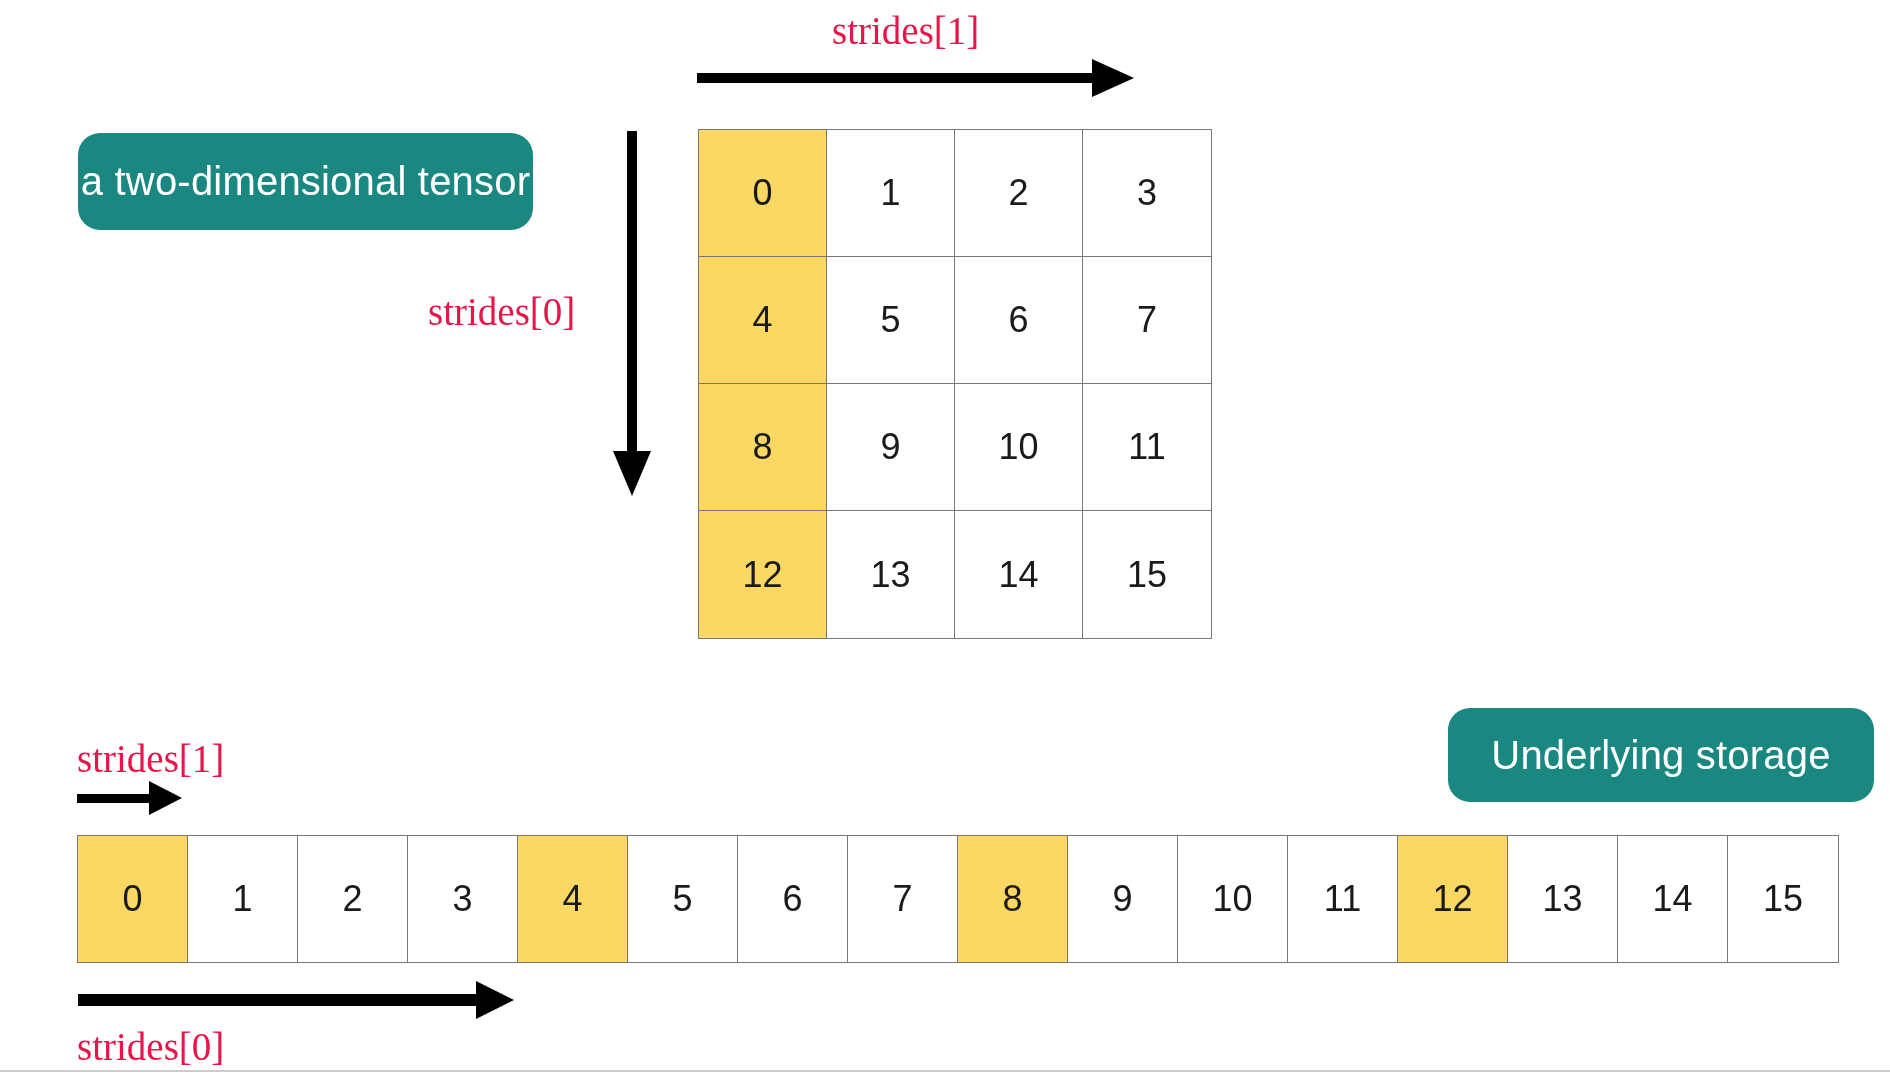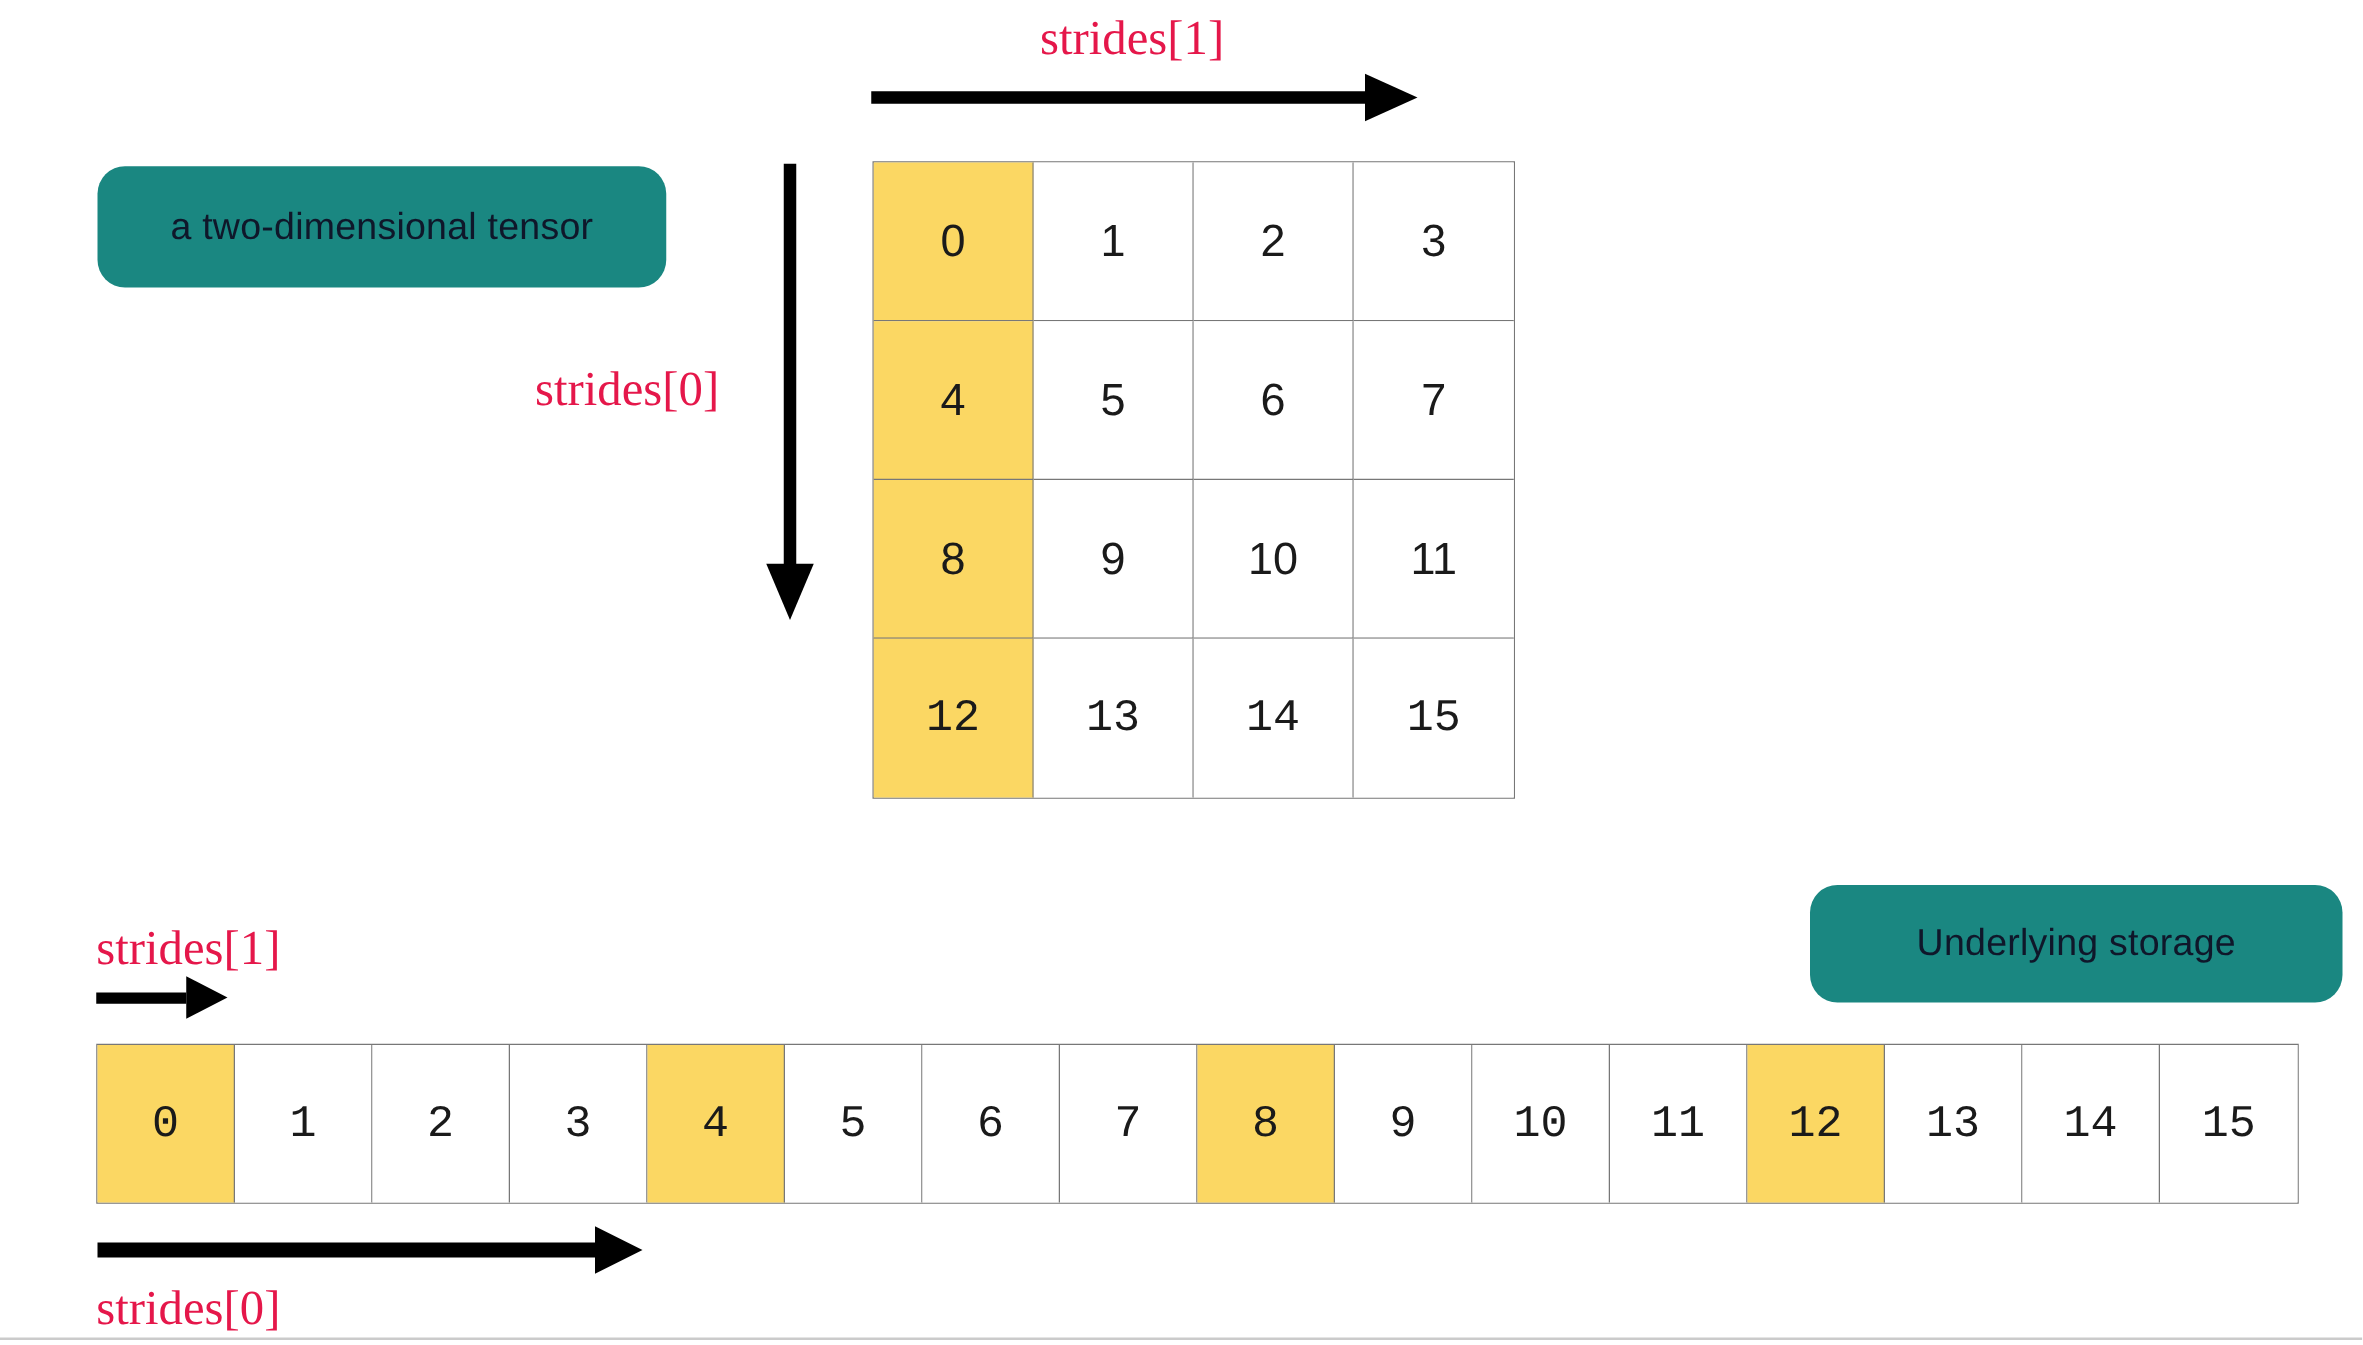--- a/index.html
+++ b/index.html
@@ -11,42 +11,42 @@
   #stage{
     position:relative;width:1890px;height:1076px;background:#ffffff;overflow:hidden;
     font-family:"Liberation Sans",sans-serif;
   }
   .abs{position:absolute;}
   .stride-label{
     font-family:"Liberation Serif","DejaVu Serif",serif;
     font-size:39px;line-height:1.1;color:var(--red);white-space:nowrap;
   }
   .badge{
-    background:var(--teal);color:#0f172a;border-radius:22px;
+    background:var(--teal);color:#ffffff;border-radius:22px;
     display:flex;align-items:center;justify-content:center;
-    font-size:30px;letter-spacing:.2px;
+    font-size:40px;letter-spacing:.2px;
   }
   .shaft{background:var(--arrow);}
   .head{width:0;height:0;}
   .head.right{border-top:19px solid transparent;border-bottom:19px solid transparent;border-left:42px solid var(--arrow);}
   .head.right.small{border-top:17px solid transparent;border-bottom:17px solid transparent;border-left:33px solid var(--arrow);}
   .head.right.long{border-top:19px solid transparent;border-bottom:19px solid transparent;border-left:38px solid var(--arrow);}
   .head.down{border-left:19px solid transparent;border-right:19px solid transparent;border-top:45px solid var(--arrow);}
   .gridbox{
     display:grid;border:1px solid var(--cell-border);background:#ffffff;
   }
   #tensor-grid{left:698px;top:129px;width:514px;height:510px;grid-template-columns:repeat(4,1fr);grid-template-rows:repeat(4,1fr);}
   #storage-row{left:77px;top:835px;width:1762px;height:128px;grid-template-columns:repeat(16,1fr);grid-template-rows:1fr;}
   .cell{
     display:flex;align-items:center;justify-content:center;
     font-size:36px;color:#1a1a1a;background:#ffffff;
     border-right:1px solid var(--cell-border);border-bottom:1px solid var(--cell-border);
   }
   .cell.last-c{border-right:none;}
-  .cell.last-r{border-bottom:none;font-family:Liberation Mono, monospace;}
+  .cell.last-r{border-bottom:none;}
   .cell.hl{background:var(--yellow);}
   #divider{left:0;top:1070px;width:1890px;height:2px;background:var(--divider);}
 </style>
 </head>
 <body>
 
 <div id="stage">
 
   <div class="abs stride-label" style="left:832px;top:10px;">strides[1]</div>
 

